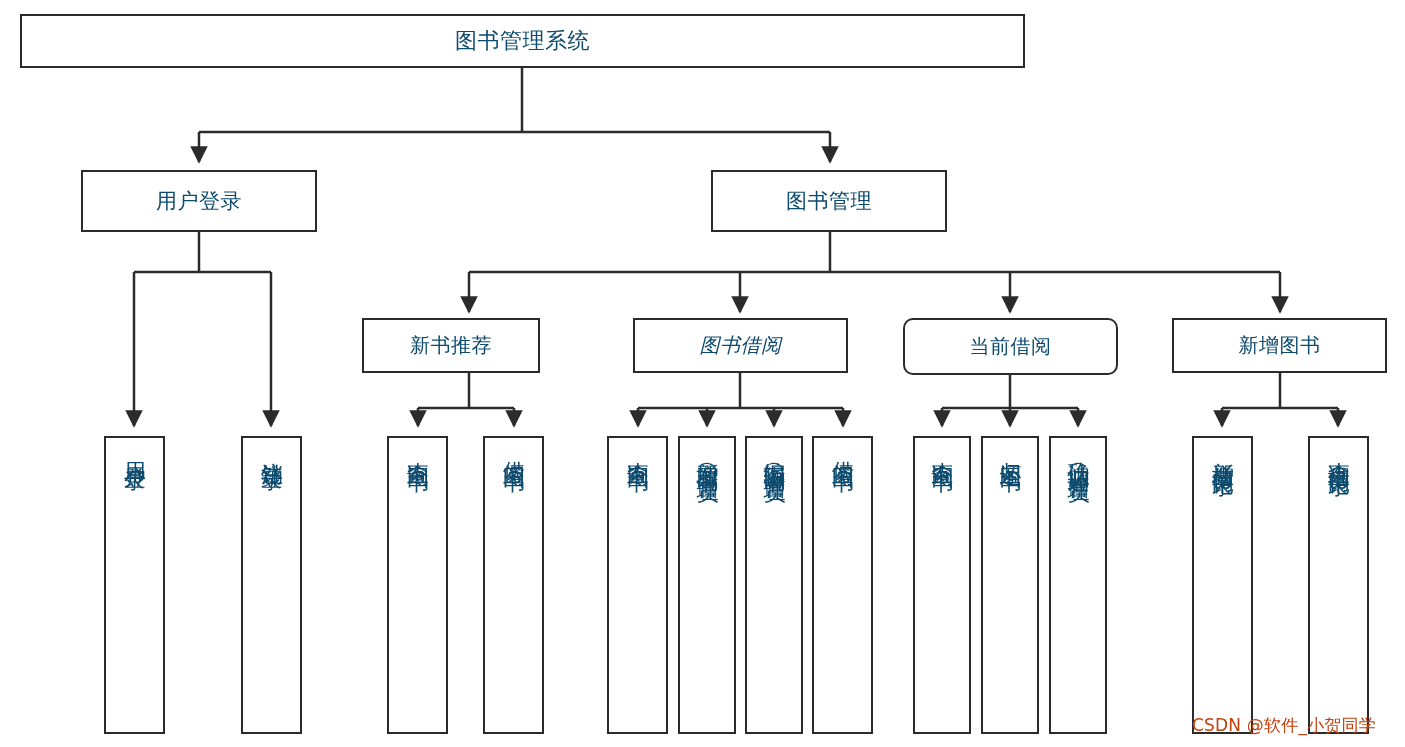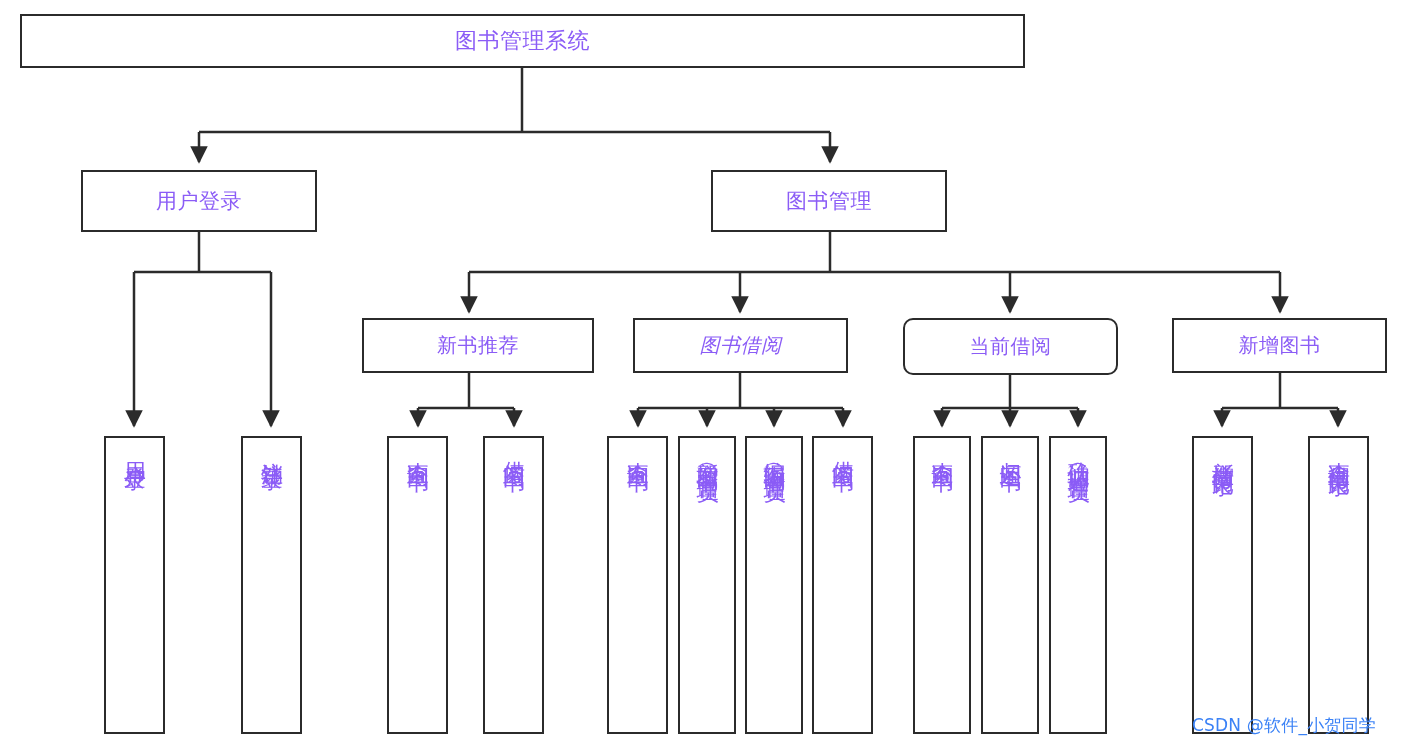--- a/index.html
+++ b/index.html
@@ -35,21 +35,21 @@
     align-items: center;
     justify-content: center;
     text-align: center;
     color: #1a1a1a;
     z-index: 2;
   }
   .node-label {
     display: block;
     line-height: 1.18;
     white-space: nowrap;
-    color: #8b5cf6;
+    color: #0c4a6e;
   }
   
   .node.horiz .node-label {
     font-size: 21px;
     letter-spacing: 0.5px;
   }
   .node.root .node-label {
     font-size: 22px;
   }
   .node.lvl3 .node-label {
@@ -67,21 +67,21 @@
     font-size: 22px;
     line-height: 1.04;
     letter-spacing: 3px;
     white-space: nowrap;
   }
   .watermark {
     position: absolute;
     left: 1192px;
     top: 714px;
     font-size: 17px;
-    color: #3b82f6;
+    color: #c2410c;
     white-space: nowrap;
     z-index: 3;
     letter-spacing: 0.2px;
   }
 </style>
 </head>
 <body>
 
 <div id="diagram-canvas">
 
@@ -139,21 +139,21 @@
     <span class="node-label">图书管理系统</span>
   </div>
 
   <div class="node horiz lvl2" style="left:81px; top:170px; width:236px; height:62px;">
     <span class="node-label">用户登录</span>
   </div>
   <div class="node horiz lvl2" style="left:711px; top:170px; width:236px; height:62px;justify-content:center;">
     <span class="node-label">图书管理</span>
   </div>
 
-  <div class="node horiz lvl3" style="left:362px; top:318px; width:232px; height:55px;">
+  <div class="node horiz lvl3" style="left:362px; top:318px; width:178px; height:55px;">
     <span class="node-label">新书推荐</span>
   </div>
   <div class="node horiz lvl3" style="left:633px; top:318px; width:215px; height:55px;font-style:italic;">
     <span class="node-label">图书借阅</span>
   </div>
   <div class="node horiz lvl3" style="left:903px; top:318px; width:215px; height:57px;border-radius:10px;">
     <span class="node-label">当前借阅</span>
   </div>
   <div class="node horiz lvl3" style="left:1172px; top:318px; width:215px; height:55px;">
     <span class="node-label">新增图书</span>

